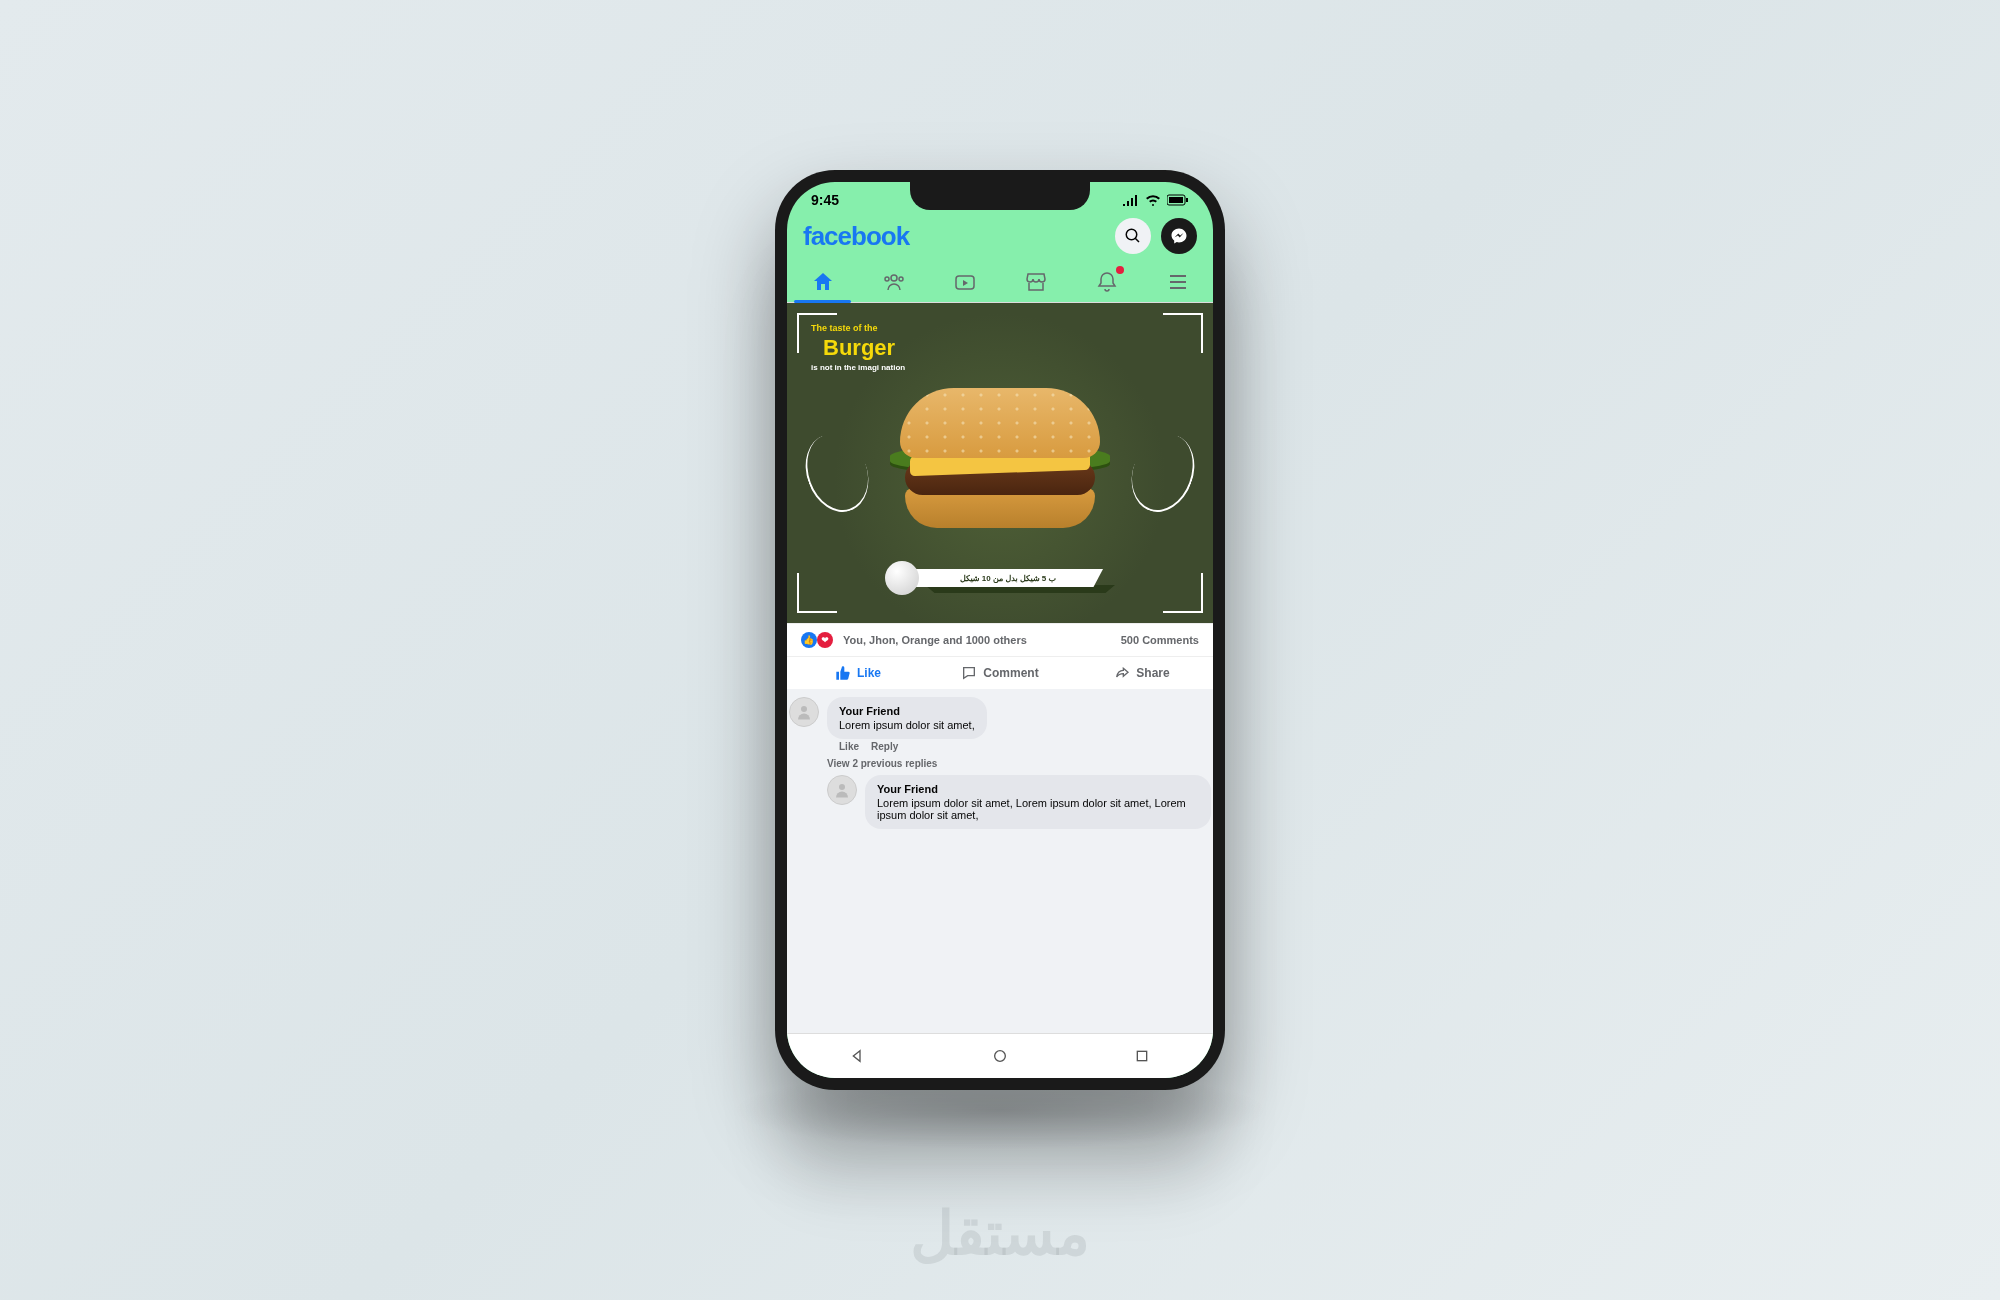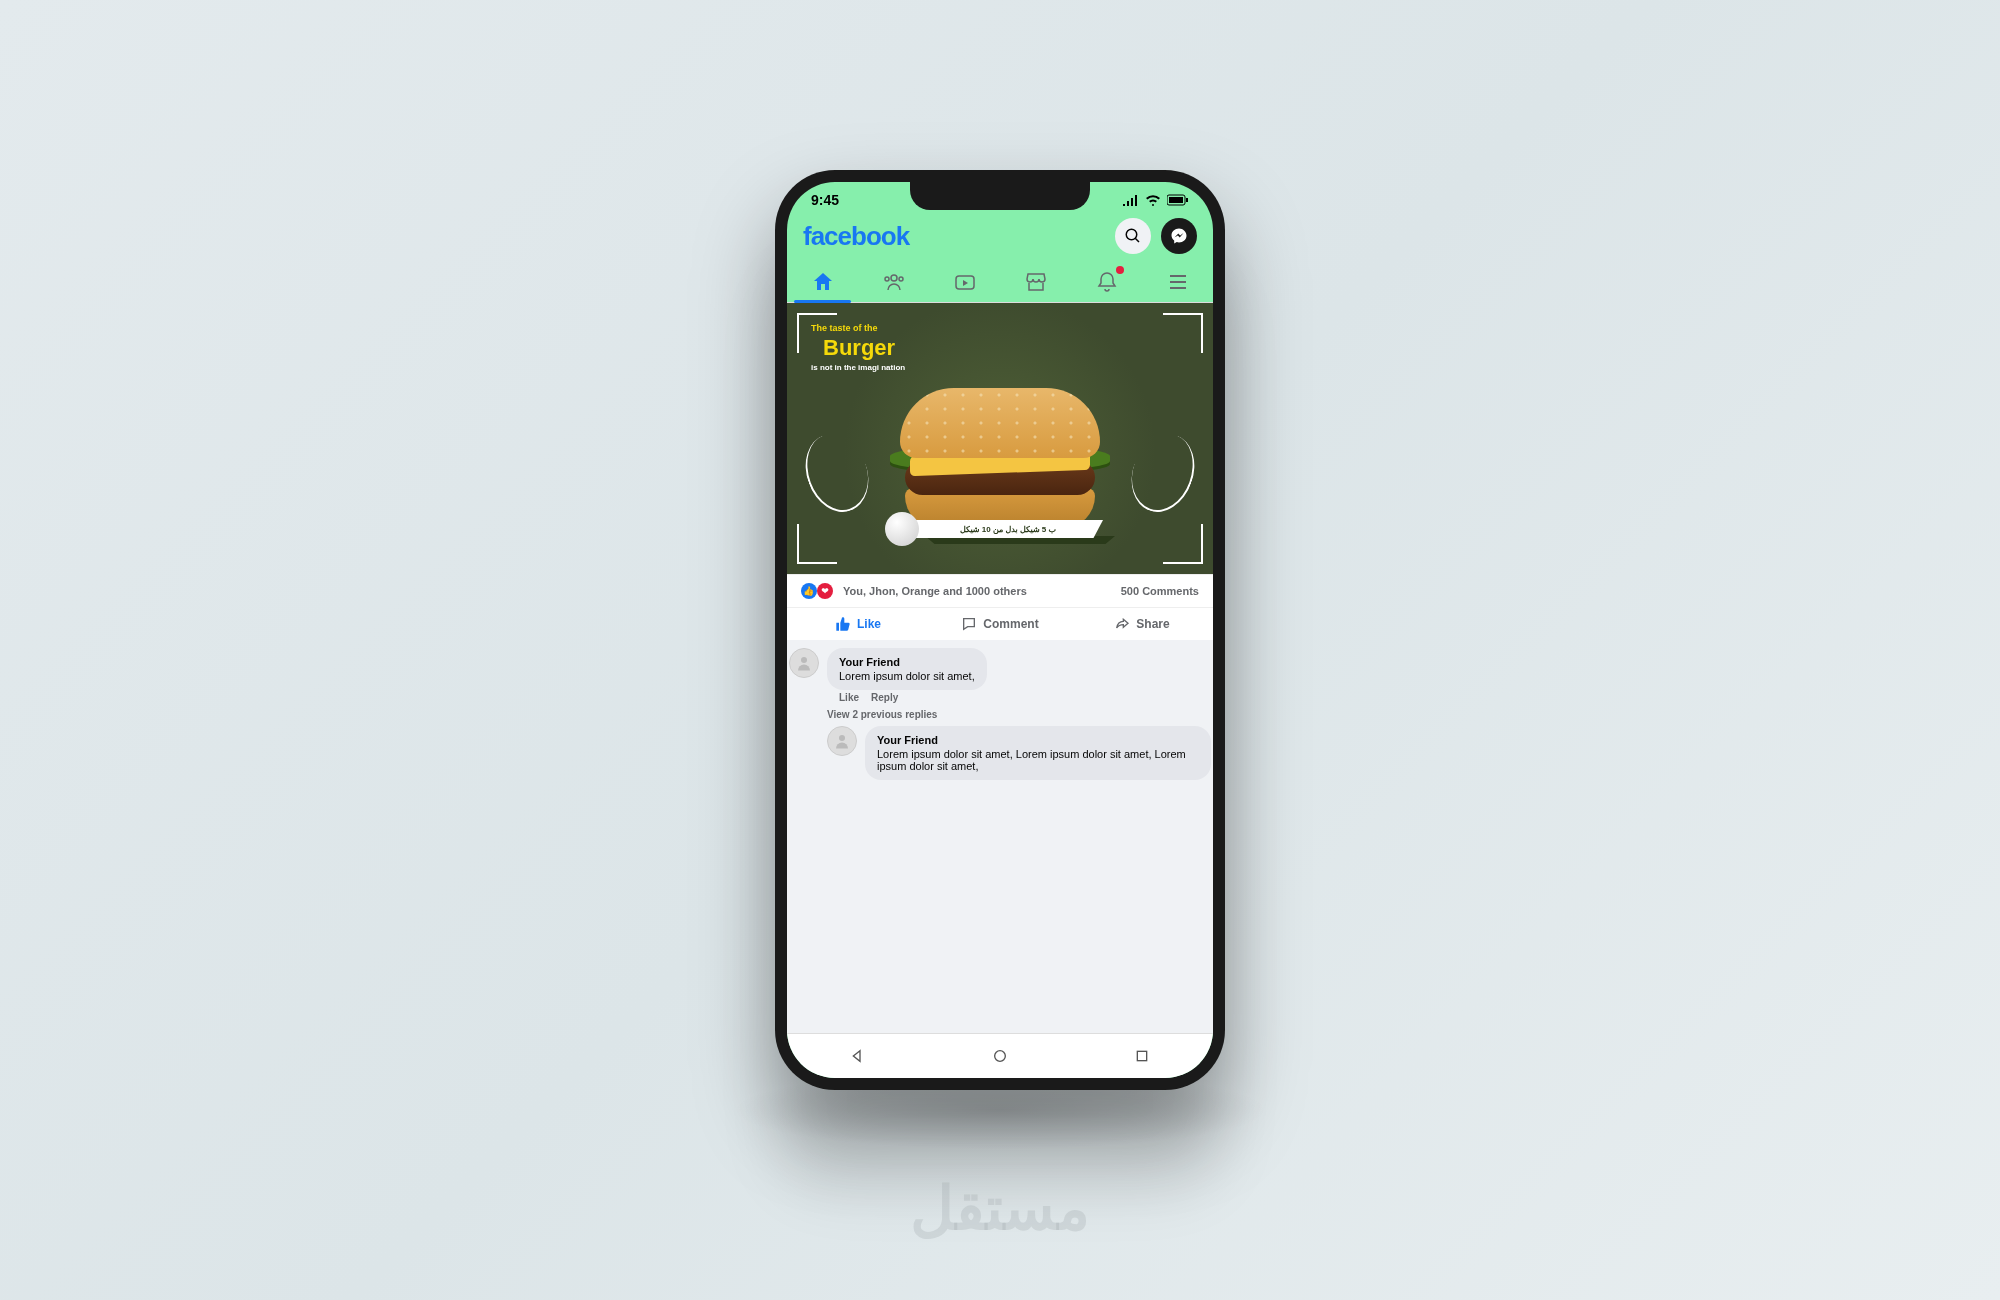--- a/index.html
+++ b/index.html
@@ -1,17 +1,17 @@
 <!DOCTYPE html>
 <html><head>
 <meta charset="utf-8">
 <style>
   *{margin:0;padding:0;box-sizing:border-box;font-family:Helvetica,Arial,sans-serif}
   body{width:2000px;height:1300px;background:linear-gradient(135deg,#e3eaed 0%,#dce5e8 50%,#e8eef0 100%);display:flex;justify-content:center;align-items:center;position:relative;overflow:hidden}
-  .watermark{position:absolute;bottom:57px;left:50%;transform:translateX(-50%);font-size:48px;color:rgba(150,160,165,.25);font-weight:300;letter-spacing:2px;text-align:center}
+  .watermark{position:absolute;bottom:32px;left:50%;transform:translateX(-50%);font-size:48px;color:rgba(150,160,165,.25);font-weight:300;letter-spacing:2px;text-align:center}
   .watermark .ar{font-size:60px;font-weight:700}
   .phone{width:450px;height:920px;background:#1a1a1a;border-radius:60px;padding:12px;box-shadow:0 40px 80px rgba(0,0,0,.35),0 100px 60px rgba(0,0,0,.1);position:relative;margin-top:-40px}
   .phone::after{content:"";position:absolute;bottom:-60px;left:-10%;width:120%;height:80px;background:radial-gradient(ellipse,rgba(0,0,0,.15),transparent 70%);z-index:-1}
   .screen{width:100%;height:100%;background:#86efac;border-radius:48px;overflow:hidden;position:relative;display:flex;flex-direction:column}
   .notch{position:absolute;top:0;left:50%;transform:translateX(-50%);width:180px;height:28px;background:#1a1a1a;border-radius:0 0 20px 20px;z-index:10}
   .status-bar{display:flex;justify-content:space-between;align-items:center;padding:10px 24px 4px;font-size:14px;font-weight:600;color:#000}
   .status-right{display:flex;gap:6px;align-items:center}
   .app-header{display:flex;justify-content:space-between;align-items:center;padding:6px 16px 8px}
   .fb-logo{font-size:26px;font-weight:800;color:#1877f2;letter-spacing:-1px}
   .header-icons{display:flex;gap:10px}
@@ -20,21 +20,21 @@
   .tab{flex:1;display:flex;justify-content:center;align-items:center;padding:8px 0;color:#65676b;position:relative}
   .tab.active{color:#1877f2}
   .tab.active::after{content:"";position:absolute;bottom:-1px;left:10%;width:80%;height:3px;background:#1877f2;border-radius:2px}
   .badge{position:absolute;top:4px;right:18px;width:8px;height:8px;background:#e41e3f;border-radius:50%}
   .content{flex:1;overflow:hidden;background:#f0f2f5;display:flex;flex-direction:column}
   .post{background:#fff}
   .post-header{display:flex;align-items:center;gap:10px;padding:10px 14px}
   .avatar{width:36px;height:36px;border-radius:50%;background:#ddd;border:1px solid #ccc;display:flex;align-items:center;justify-content:center;color:#aaa}
   .post-meta .name{font-weight:700;font-size:14px;color:#050505}
   .post-meta .time{font-size:11px;color:#65676b}
-  .ad{background:#3e4b2e;height:271px;position:relative;overflow:hidden}
+  .ad{background:#3e4b2e;height:320px;position:relative;overflow:hidden}
   .ad::before{content:"";position:absolute;inset:0;background:radial-gradient(circle at 50% 55%,rgba(90,110,60,.6),transparent 60%)}
   .corner{position:absolute;width:40px;height:40px;border:2px solid #fff}
   .c-tl{top:10px;left:10px;border-right:none;border-bottom:none}
   .c-tr{top:10px;right:10px;border-left:none;border-bottom:none}
   .c-bl{bottom:10px;left:10px;border-right:none;border-top:none}
   .c-br{bottom:10px;right:10px;border-left:none;border-top:none}
   .ad-text{position:absolute;top:20px;left:24px;z-index:2}
   .ad-t1{color:#f5d90a;font-size:9px;font-weight:700}
   .ad-t2{color:#f5d90a;font-size:22px;font-weight:800;margin:2px 12px}
   .ad-t3{color:#fff;font-size:8px;font-weight:700}

